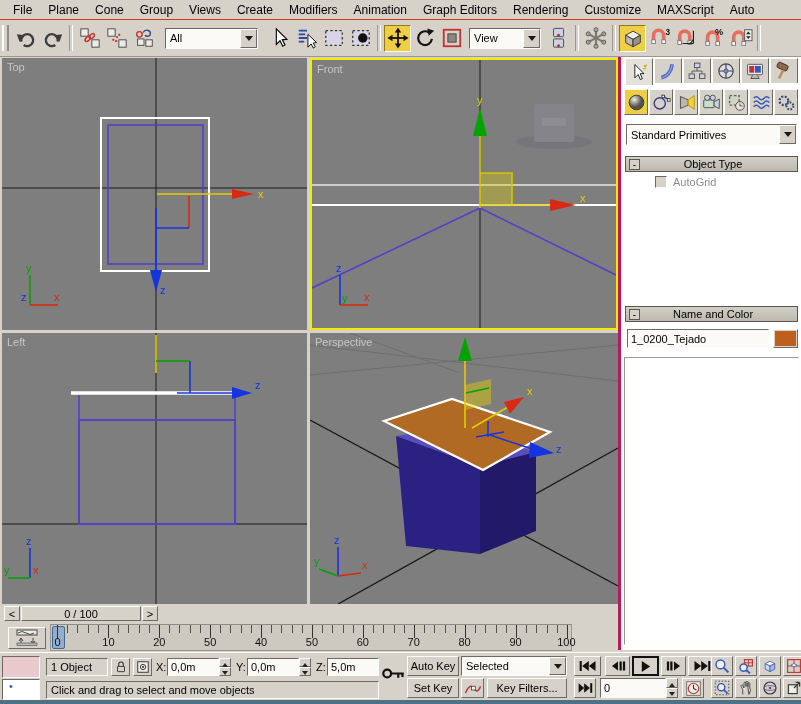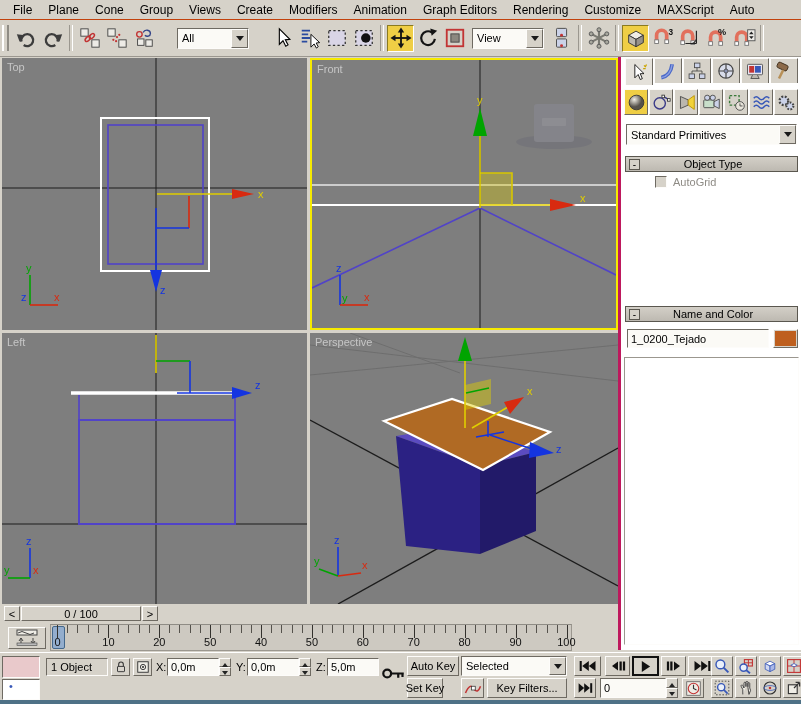--- a/index.html
+++ b/index.html
@@ -120,21 +120,21 @@
         </svg>
       </div>
     <div class="tb">
         <svg viewBox="0 0 24 24" width="22" height="22">
           <path d="M4 8c0-4 6-4 6 0s-6 4-6 0" fill="none" stroke="#C23434" stroke-width="1.5"></path>
           <path d="M11 6c2-4 8-3 8 1 0 3-4 4-6 2" fill="none" stroke="#334488" stroke-width="1.5"></path>
           <rect x="5" y="13" width="7" height="7" fill="#EDEBE6" stroke="#444"></rect>
           <rect x="14" y="14" width="7" height="7" fill="#EDEBE6" stroke="#444"></rect>
         </svg>
       </div>
-    <div class="dd" style="width:72px;margin:0 20px">
+    <div class="dd" style="width:93px;margin:0 8px">
       <div class="dd-text">All</div>
       <div class="dd-btn">
           <span class="tri"></span>
         </div>
     </div>
     <div class="tb">
         <svg viewBox="0 0 24 24" width="22" height="22">
           <polygon points="8,2 8,19 12,15 15,21 17.5,19.5 14.5,14 19.5,13.5" fill="#FFF" stroke="#000" stroke-width="1.2"></polygon>
         </svg>
       </div>
@@ -589,30 +589,33 @@
       </div>
     <div class="abs spin" style="left:299px;top:5px;height:18px">
         <div class="up"></div>
         <div class="dn"></div>
       </div>
     <span class="abs lbl" style="left:316px;top:8px">Z:</span>
     <div class="abs white-field" style="left:327px;top:5px;width:52px;height:18px">
         <span>5,0m</span>
       </div>
 
+    <div class="abs sunken" style="left:46px;top:28px;width:333px;height:18px;display:flex;align-items:center;padding:0 4px">
+        <span>Click and drag to select and move objects</span>
+      </div>
 
     <div class="abs" style="left:382px;top:12px">
         <svg viewBox="0 0 28 20" width="24" height="17">
           <circle cx="6" cy="10" r="4.6" fill="none" stroke="#111" stroke-width="2.6"></circle>
           <path d="M10.5 10h15M19 10v5M24 10v4" stroke="#111" stroke-width="2.6" fill="none"></path>
         </svg>
       </div>
 
     <div class="btn abs" style="left:407px;top:3px;width:52px;height:20px">Auto Key</div>
-    <div class="btn abs" style="left:407px;top:25px;width:36px;height:20px">Set Key</div>
+    <div class="btn abs" style="left:407px;top:25px;width:52px;height:20px">Set Key</div>
     <div class="dd abs" style="left:461px;top:3px;width:106px;height:20px">
       <div class="dd-text">Selected</div>
       <div class="dd-btn">
           <span class="tri"></span>
         </div>
     </div>
     <div class="btn abs" style="left:461px;top:25px;width:23px;height:20px">
         <svg viewBox="0 0 24 20" width="18" height="15">
           <path d="M2 16Q8 2 13 10T22 7" fill="none" stroke="#C23434" stroke-width="2"></path>
           <rect x="10" y="7" width="5" height="5" fill="#FFF" stroke="#333"></rect>

